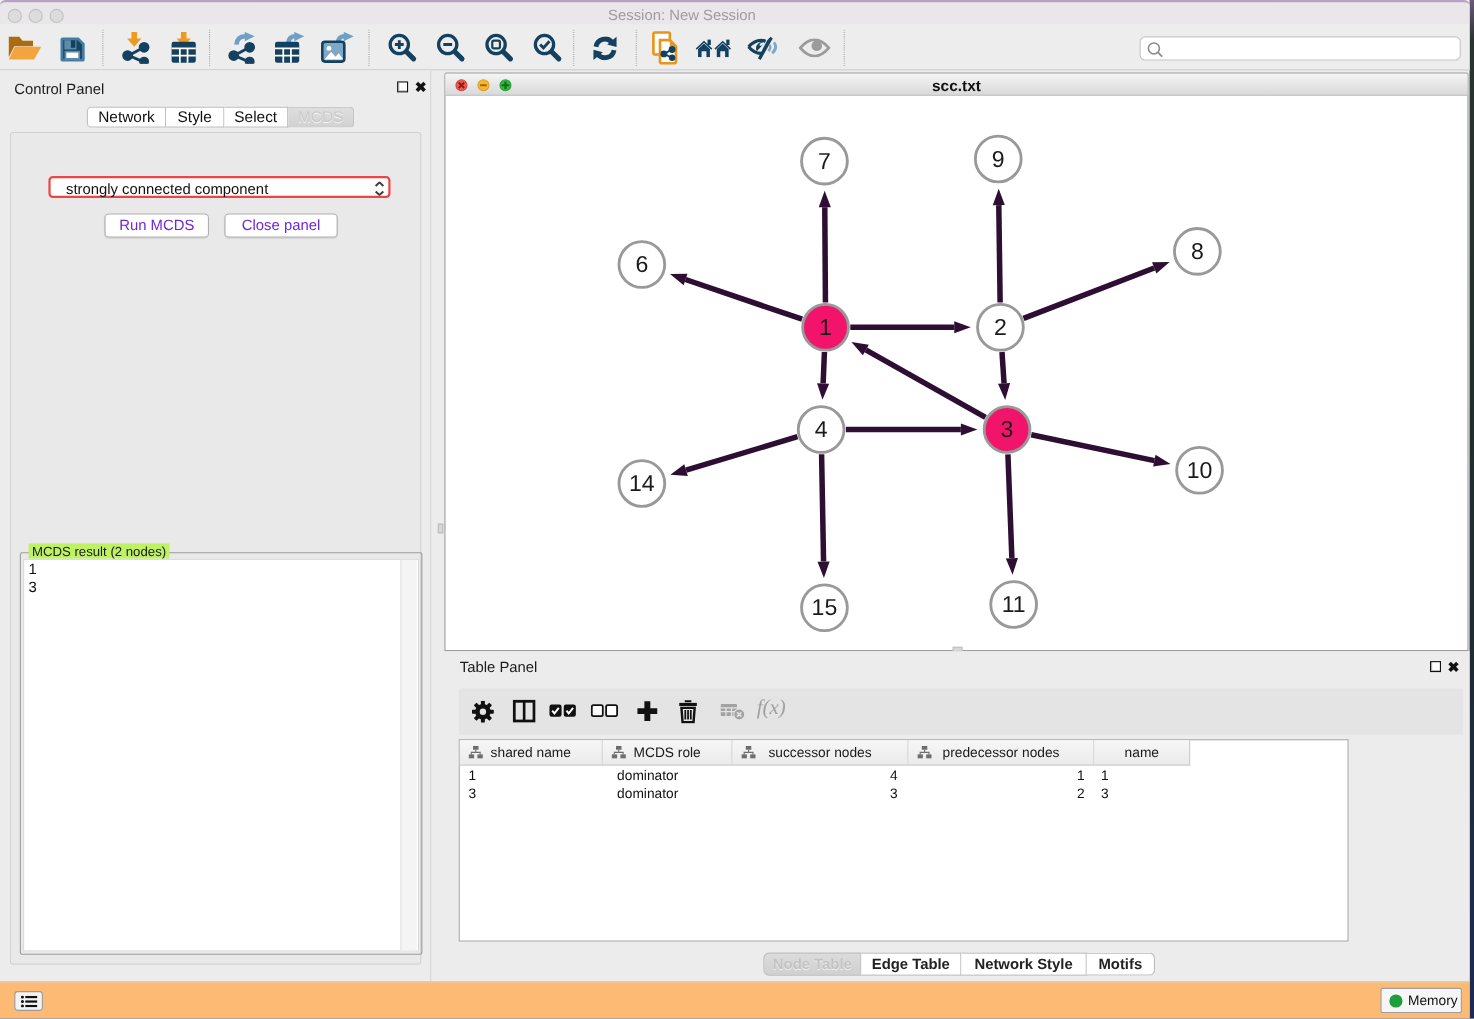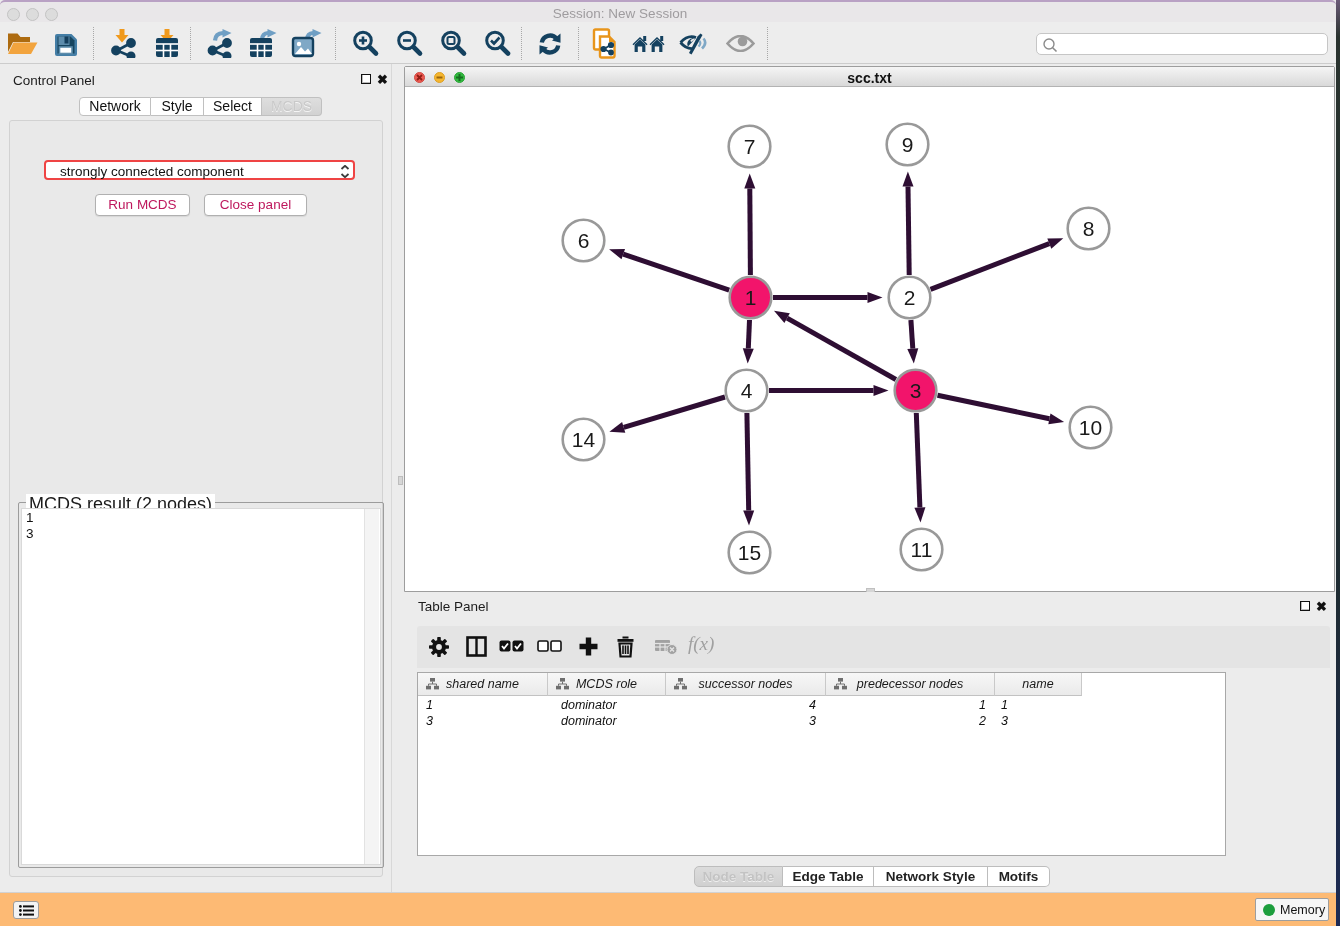--- a/index.html
+++ b/index.html
@@ -18,30 +18,30 @@
 #searchbox { position:absolute; left:1036px; top:11px; width:292px; height:22px; background:#ffffff; border:1px solid #c6c6c6; border-radius:5px; }
 
 #control-panel { position:absolute; left:0; top:64px; width:392px; height:828px; background:#ececec; border-right:1px solid #d8d8d8; }
 .panel-title { font-size:13.5px; color:#1c1c1c; }
 .float-btn { position:absolute; width:10px; height:10px; border:1.5px solid #111; background:#fff; box-shadow:1px -1px 0 #bbb inset; }
 .close-btn { position:absolute; font-size:13px; font-weight:bold; color:#111; line-height:10px; }
 
 .tab { position:absolute; top:0; height:100%; background:#ffffff; border:1px solid #c0c0c0; border-left:none; font-size:14px; color:#111; text-align:center; }
 .tab.sel { background:linear-gradient(180deg,#dedede,#d2d2d2); color:#c9c9c9; text-shadow:0 1px 0 #f5f5f5; }
 
-.btn { position:absolute; background:#ffffff; border:1px solid #b0b0b0; border-radius:4px; font-size:13.5px; color:#be185d; text-align:center; box-shadow:0 1px 1px rgba(0,0,0,0.08); }
+.btn { position:absolute; background:#ffffff; border:1px solid #b0b0b0; border-radius:4px; font-size:13.5px; color:#6d28d9; text-align:center; box-shadow:0 1px 1px rgba(0,0,0,0.08); }
 
 #netwin { position:absolute; left:404px; top:66px; width:931px; height:526px; background:#ffffff; border:1px solid #9d9d9d; border-radius:2px 2px 0 0; }
 #nettitle { position:absolute; left:0; top:0; width:100%; height:20px; background:linear-gradient(180deg,#f5f5f5,#d9d9d9); border-bottom:1px solid #b3b3b3; }
 #nettitle .txt { position:absolute; width:100%; text-align:center; top:2.5px; font-size:14px; font-weight:bold; color:#111; }
 .mbtn { position:absolute; top:4.5px; width:11px; height:11px; border-radius:50%; }
 
 #table-panel { position:absolute; left:404px; top:592px; width:932px; height:300px; background:#ececec; }
 #tp-toolbar { position:absolute; left:13px; top:34px; width:913px; height:42px; background:#e4e4e4; border-radius:3px 3px 0 0; }
-#tp-table { position:absolute; left:13px; top:80px; width:809px; height:184px; background:#ffffff; border:1px solid #a8a8a8;font-style:italic; }
+#tp-table { position:absolute; left:13px; top:80px; width:809px; height:184px; background:#ffffff; border:1px solid #a8a8a8; }
 .th { position:absolute; top:0; height:23px; background:linear-gradient(180deg,#f7f7f7,#eaeaea); border-right:1px solid #c9c9c9; border-bottom:1px solid #c2c2c2; font-size:12.5px; color:#1a1a1a; text-align:center; line-height:22px; }
 .td { position:absolute; font-size:12.5px; color:#111; }
 
 .btab { position:absolute; top:0; height:21px; background:#fff; border:1px solid #bdbdbd; border-left:none; font-size:13.5px; font-weight:bold; color:#222; text-align:center; line-height:19px; }
 .btab.sel { background:linear-gradient(180deg,#dcdcdc,#d0d0d0); color:#c3c3c3; text-shadow:0 1px 0 #f0f0f0; }
 
 #statusbar { position:absolute; left:0; top:892px; width:1336px; height:34px; background:#fdba74; border-top:1px solid #d2d2d2; }
 </style>
 </head>
 <body>
@@ -232,21 +232,21 @@
       <div style="position:absolute;left:14px;top:2px;font-size:13.5px;color:#111;">strongly connected component</div>
       <svg style="position:absolute;right:3px;top:3px" width="10" height="13" viewBox="0 0 10 13">
         <path d="M1.5 4 L5 0.8 L8.5 4" stroke="#3c3c3c" stroke-width="1.8" fill="none"></path>
         <path d="M1.5 9 L5 12.2 L8.5 9" stroke="#3c3c3c" stroke-width="1.8" fill="none"></path>
       </svg>
     </div>
     <div class="btn" style="left:85px;top:73px;width:95px;height:22px;line-height:20px;">Run MCDS</div>
     <div class="btn" style="left:194px;top:73px;width:103px;height:22px;line-height:20px;">Close panel</div>
 
     <div style="position:absolute;left:8px;top:381px;width:366px;height:366px;border:1px solid #9c9c9c;border-radius:2px;">
-      <div style="position:absolute;left:7px;top:-9px;background:#ffffff;padding:0 3px;font-size:18px;color:#1a1a1a;">MCDS result (2 nodes)</div>
+      <div style="position:absolute;left:7px;top:-9px;background:#bef264;padding:0 3px;font-size:12px;color:#1a1a1a;">MCDS result (2 nodes)</div>
       <div style="position:absolute;left:2px;top:5px;width:360px;height:357px;background:#ffffff;border:1px solid #d9d9d9;">
         <div style="position:absolute;left:4px;top:1px;font-size:13.5px;color:#111;line-height:16px;">1<br>3</div>
         <div style="position:absolute;right:1px;top:0;width:15px;height:100%;background:#f4f4f4;border-left:1px solid #e2e2e2;"></div>
       </div>
     </div>
   </div>
 </div>
 
 <div style="position:absolute;left:398px;top:476px;width:5px;height:9px;background:#d6d6d6;border:1px solid #bdbdbd;"></div>
 <div id="netwin">

